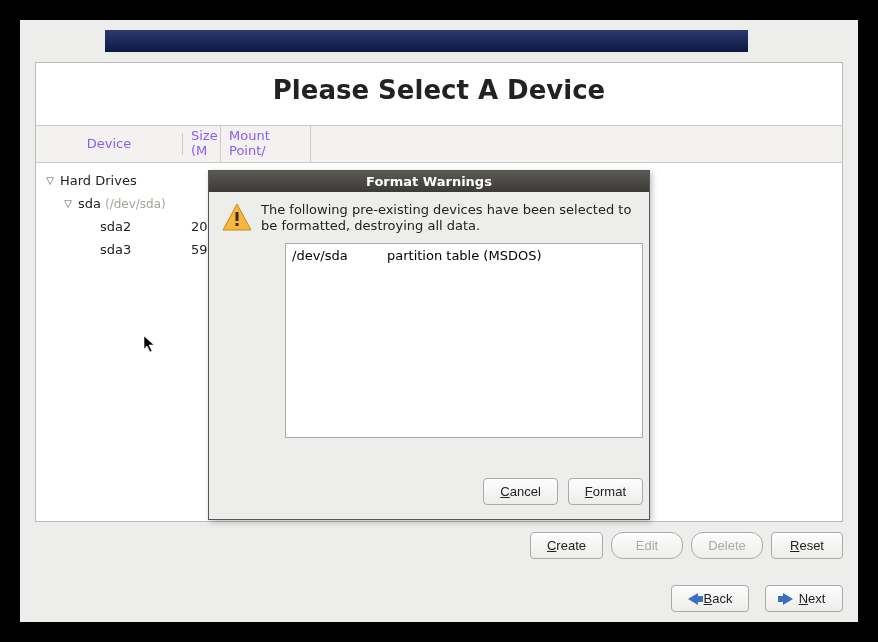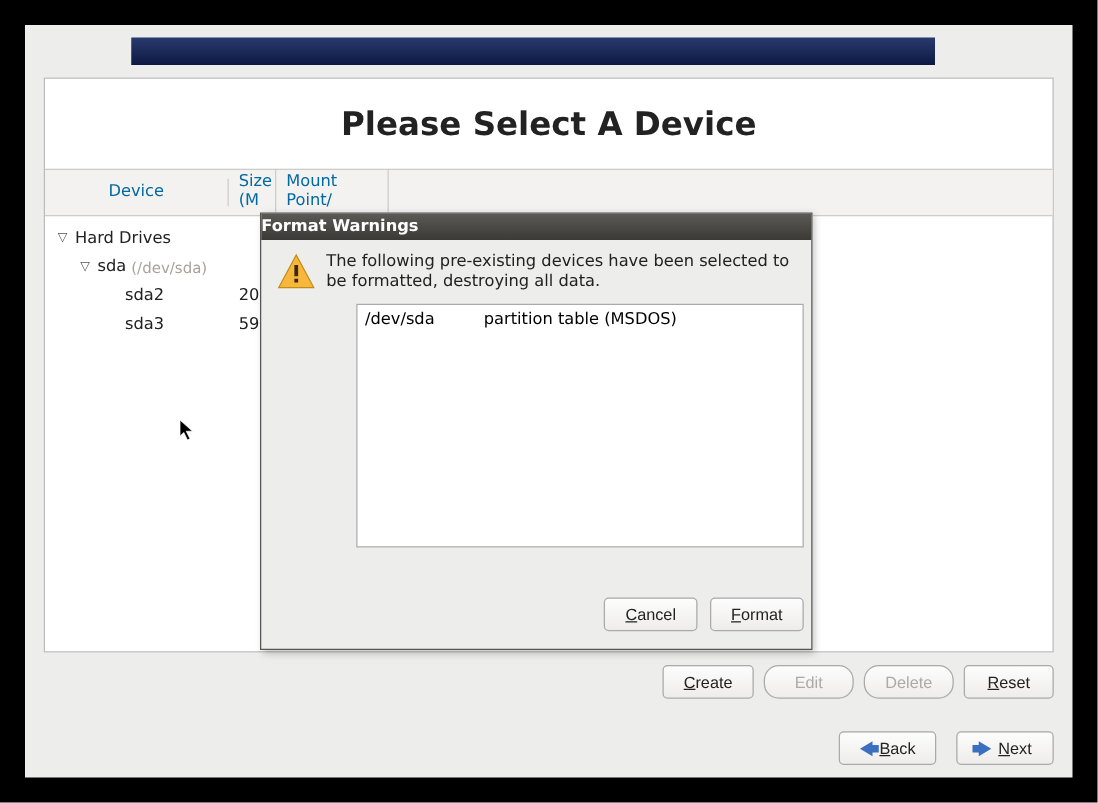--- a/index.html
+++ b/index.html
@@ -34,36 +34,36 @@
   left: 15px;
   right: 15px;
   bottom: 100px;
   background: #fff;
   border: 1px solid #bbb;
 }
 .section-title {
   text-align: center;
   font-size: 26px;
   font-weight: bold;
-  padding: 22px 0 20px 0;
+  padding: 12px 0 20px 0;
   color: #222;
 }
 .table-header {
   display: flex;
   background: #f3f2f0;
   border-top: 1px solid #ccc;
   border-bottom: 1px solid #ccc;
   height: 38px;
   align-items: center;
 }
 .th {
   padding: 4px 8px;
   border-right: 1px solid #ccc;
   font-size: 13px;
-  color: #0369a1;
+  color: #8b5cf6;
   line-height: 1.15;
 }
 .th-device { width: 147px; text-align: center; }
 .th-size { width: 38px; }
 .th-mount { width: 90px; }
 .tree-area {
   padding: 6px 4px;
   font-size: 13px;
   color: #222;
 }
@@ -161,21 +161,21 @@
   top: 150px;
   left: 188px;
   width: 442px;
   background: #ededeb;
   border: 1px solid #555;
   box-shadow: 2px 2px 6px rgba(0,0,0,0.25);
 }
 .dialog-titlebar {
   background: linear-gradient(to bottom, #5a5954, #3b3a36);
   color: #fff;
-  text-align: left;
+  text-align: center;
   font-size: 13px;
   font-weight: bold;
   padding: 3px 0;
 }
 .dialog-body {
   padding: 10px 6px 14px 12px;
 }
 .dialog-top {
   display: flex;
   gap: 8px;

